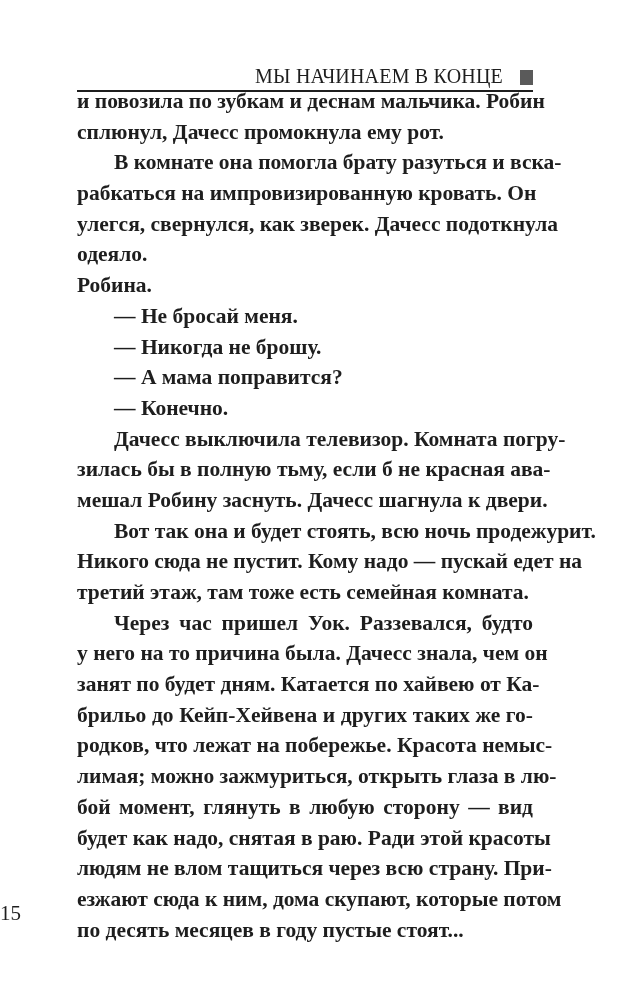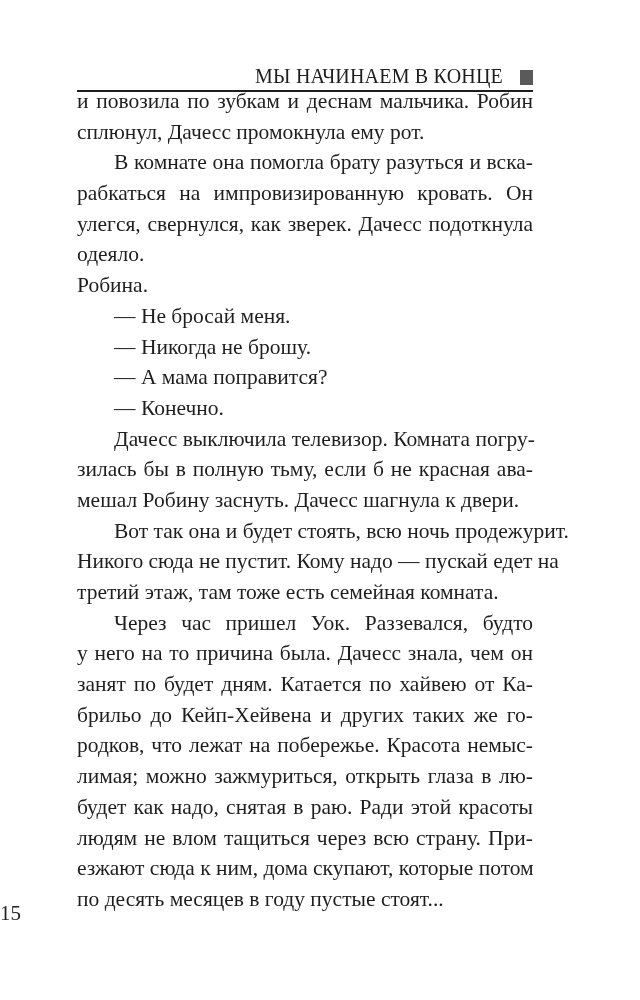--- a/index.html
+++ b/index.html
@@ -53,20 +53,21 @@
       width: 456px;
       font-size: 21.5px;
       line-height: 30.7px;
     }
     .line {
       display: block;
       white-space: nowrap;
       height: 30.7px;
       text-align: justify;
       text-align-last: justify;
+      font-weight: bold;
     }
     .line.last {
       text-align-last: left;
     }
     .line.indent {
       padding-left: 37px;
     }
     .folio {
       position: absolute;
       left: 0;
@@ -103,20 +104,21 @@
       <span class="line last">мешал Робину заснуть. Дачесс шагнула к двери.</span>
       <span class="line indent">Вот так она и будет стоять, всю ночь продежурит.</span>
       <span class="line">Никого сюда не пустит. Кому надо — пускай едет на</span>
       <span class="line last">третий этаж, там тоже есть семейная комната.</span>
       <span class="line indent">Через час пришел Уок. Раззевался, будто</span>
       <span class="line">у него на то причина была. Дачесс знала, чем он</span>
       <span class="line">занят по будет дням. Катается по хайвею от Ка-</span>
       <span class="line">брильо до Кейп-Хейвена и других таких же го-</span>
       <span class="line">родков, что лежат на побережье. Красота немыс-</span>
       <span class="line">лимая; можно зажмуриться, открыть глаза в лю-</span>
+      <span class="line">бой момент, глянуть в любую сторону — вид</span>
       <span class="line">будет как надо, снятая в раю. Ради этой красоты</span>
       <span class="line">людям не влом тащиться через всю страну. При-</span>
       <span class="line">езжают сюда к ним, дома скупают, которые потом</span>
       <span class="line last">по десять месяцев в году пустые стоят...</span>
     </div>
 
   <div class="folio">15</div>
 </div>
 
 </body></html>

